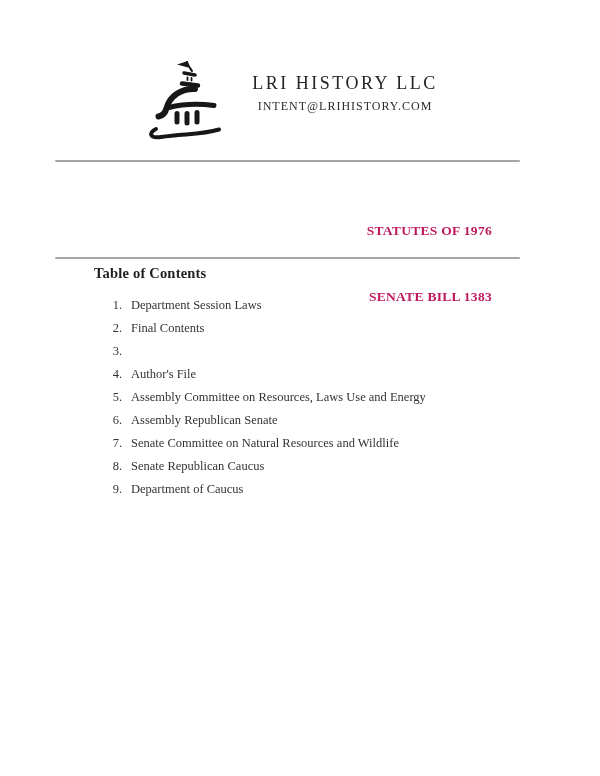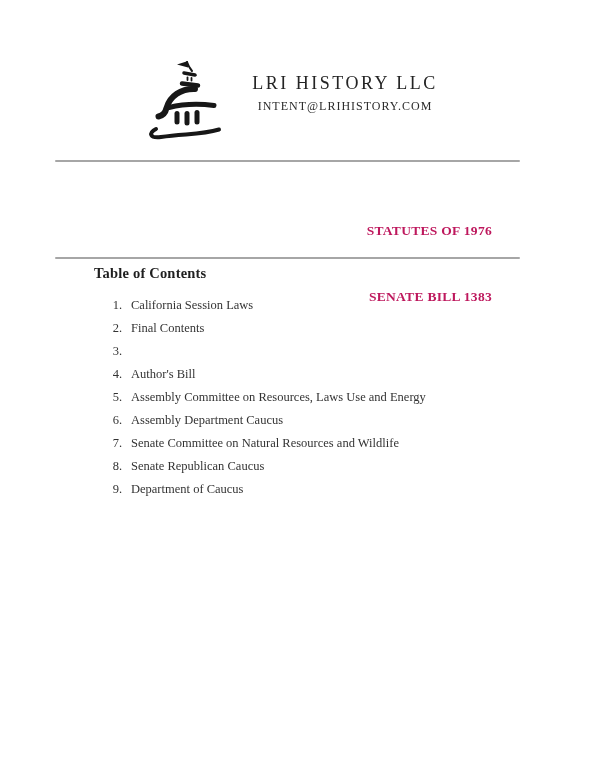--- a/index.html
+++ b/index.html
@@ -157,40 +157,40 @@
     <div>SENATE BILL 1383</div>
   </div>
 
   <div class="rule rule-bottom"></div>
 
   <section class="toc">
     <h1 class="toc-heading">Table of Contents</h1>
     <ol class="toc-list">
       <li>
         <span class="toc-num">1.</span>
-        <span class="toc-label">California Session Laws</span>
+        <span class="toc-label">Department Session Laws</span>
       </li>
       <li>
         <span class="toc-num">2.</span>
         <span class="toc-label">Final Contents</span>
       </li>
       <li>
         <span class="toc-num">3.</span>
       </li>
       <li>
         <span class="toc-num">4.</span>
-        <span class="toc-label">Author's Bill</span>
+        <span class="toc-label">Author's File</span>
       </li>
       <li>
         <span class="toc-num">5.</span>
         <span class="toc-label">Assembly Committee on Resources, Laws Use and Energy</span>
       </li>
       <li>
         <span class="toc-num">6.</span>
-        <span class="toc-label">Assembly Department Caucus</span>
+        <span class="toc-label">Assembly Republican Senate</span>
       </li>
       <li>
         <span class="toc-num">7.</span>
         <span class="toc-label">Senate Committee on Natural Resources and Wildlife</span>
       </li>
       <li>
         <span class="toc-num">8.</span>
         <span class="toc-label">Senate Republican Caucus</span>
       </li>
       <li>

